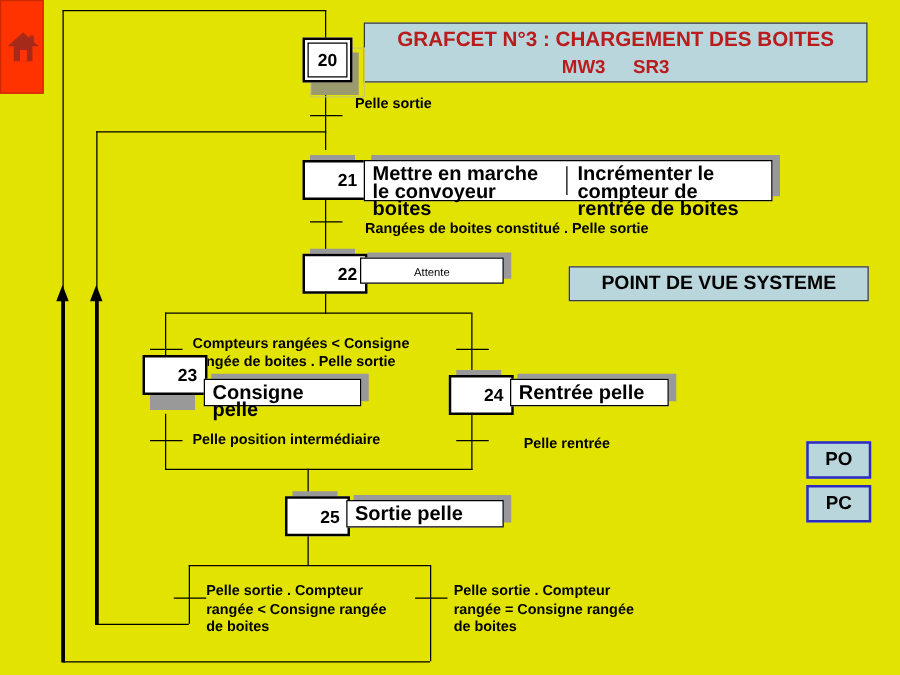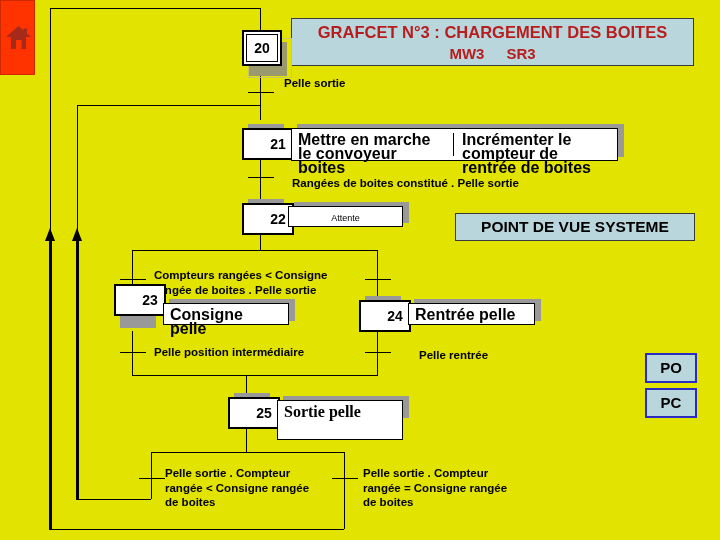--- a/index.html
+++ b/index.html
@@ -313,21 +313,21 @@
   <div class="ln lnh" style="left:150px; top:313px; width:12px;"></div>
   <div class="action-shadow" style="left:169px; top:299px; width:126px; height:22px;"></div>
   <div class="action" style="left:163px; top:303px; width:126px; height:22px;">Consigne pelle</div>
 
   <div class="ln lnh" style="left:395px; top:313px; width:12px;"></div>
   <div class="action-shadow" style="left:414px; top:299px; width:127px; height:22px;"></div>
   <div class="action" style="left:408px; top:303px; width:127px; height:22px;">Rentrée pelle</div>
 
   <div class="ln lnh" style="left:264px; top:410px; width:12px;"></div>
   <div class="action-shadow" style="left:283px; top:396px; width:126px; height:22px;"></div>
-  <div class="action" style="left:277px; top:400px; width:126px; height:40px;font-family:Liberation Serif, serif;">Sortie pelle</div>
+  <div class="action" style="left:277px; top:400px; width:126px; height:22px;">Sortie pelle</div>
 
   <div class="cond" style="left:284px; top:76px;">Pelle sortie</div>
   <div class="cond" style="left:292px; top:176px;">Rangées de boites constitué . Pelle sortie</div>
   <div class="cond" style="left:154px; top:268px; width:200px;">Compteurs rangées &lt; Consigne
 rangée de boites . Pelle sortie</div>
   <div class="cond" style="left:154px; top:345px;">Pelle position intermédiaire</div>
   <div class="cond" style="left:399px; top:348px;margin-left:20px;">Pelle rentrée</div>
   <div class="cond" style="left:165px; top:466px; width:175px;">Pelle sortie . Compteur
 rangée &lt; Consigne rangée
 de boites</div>

